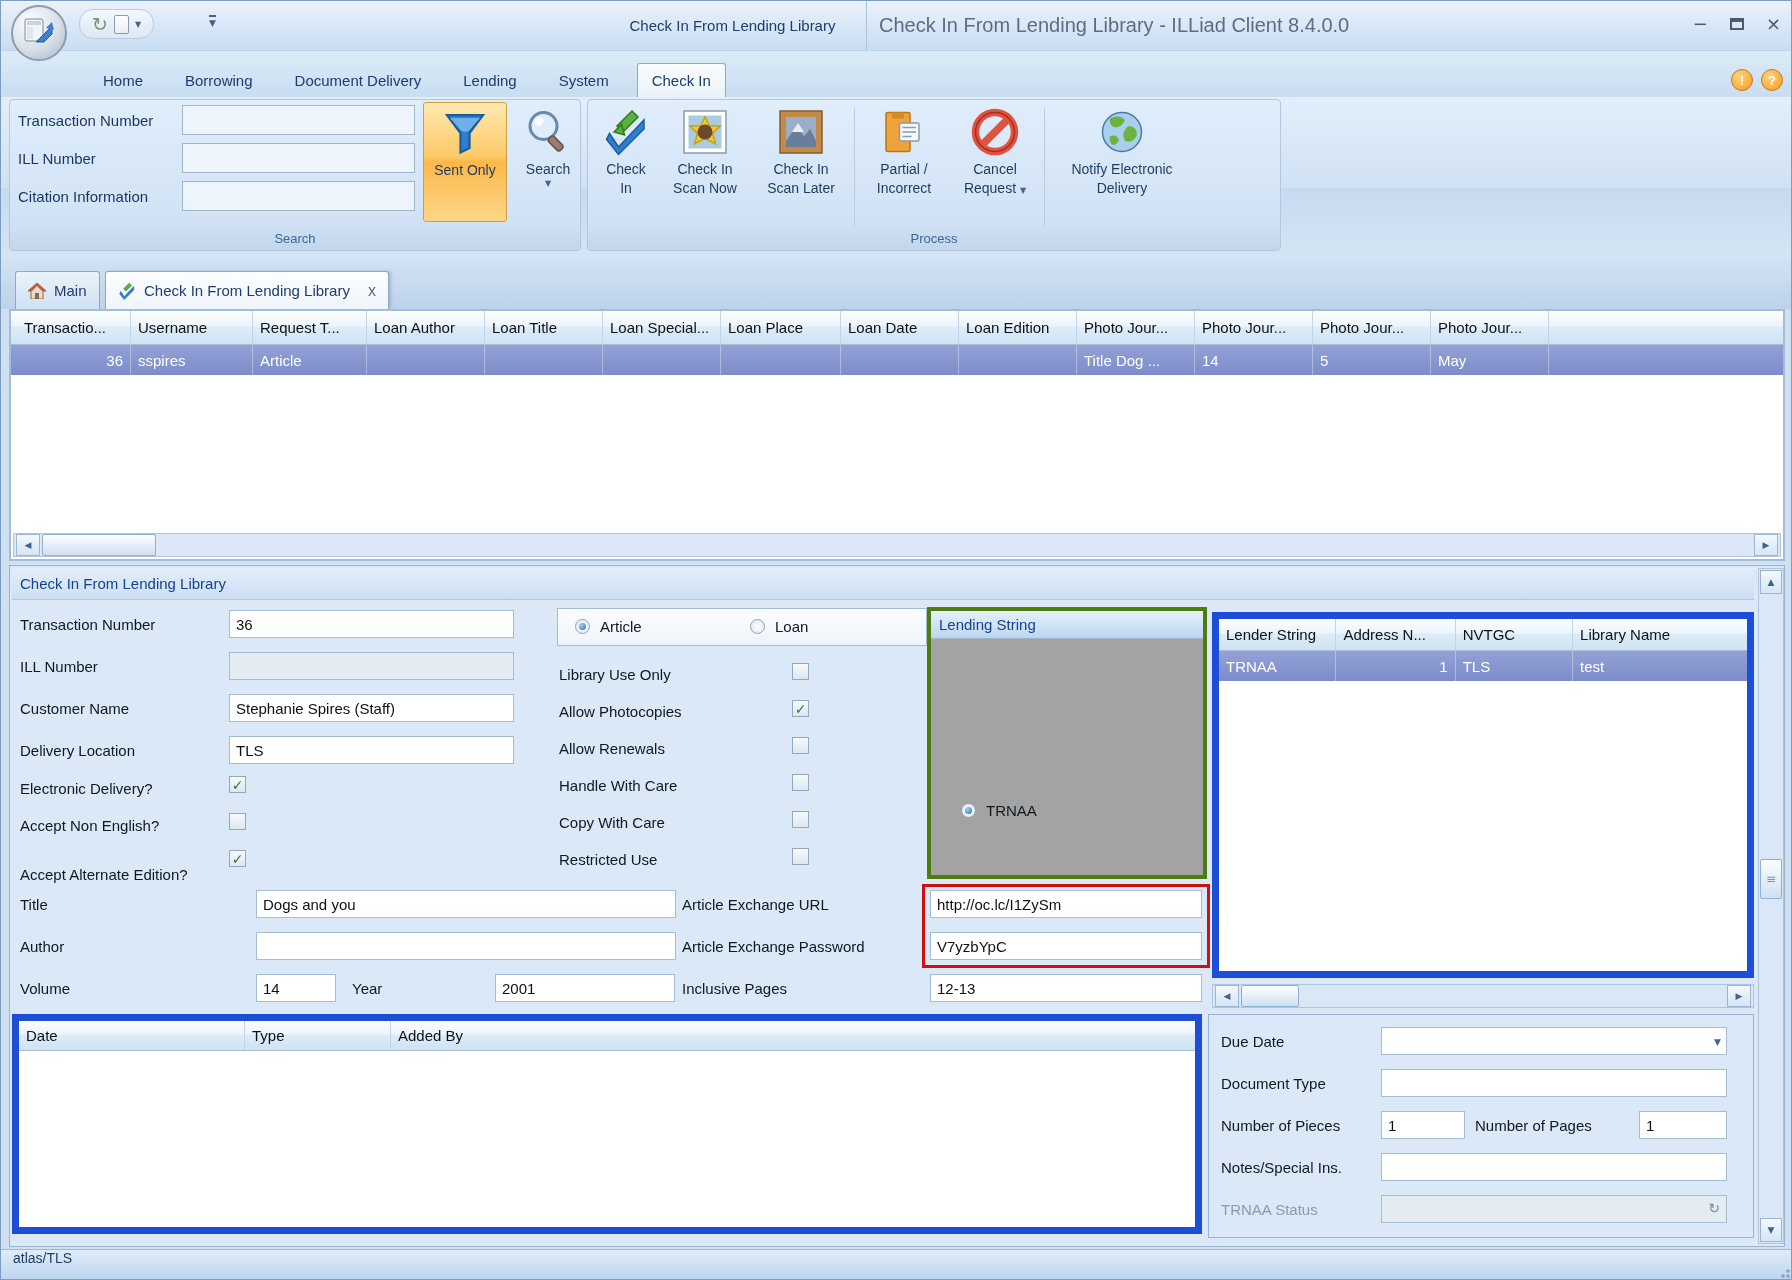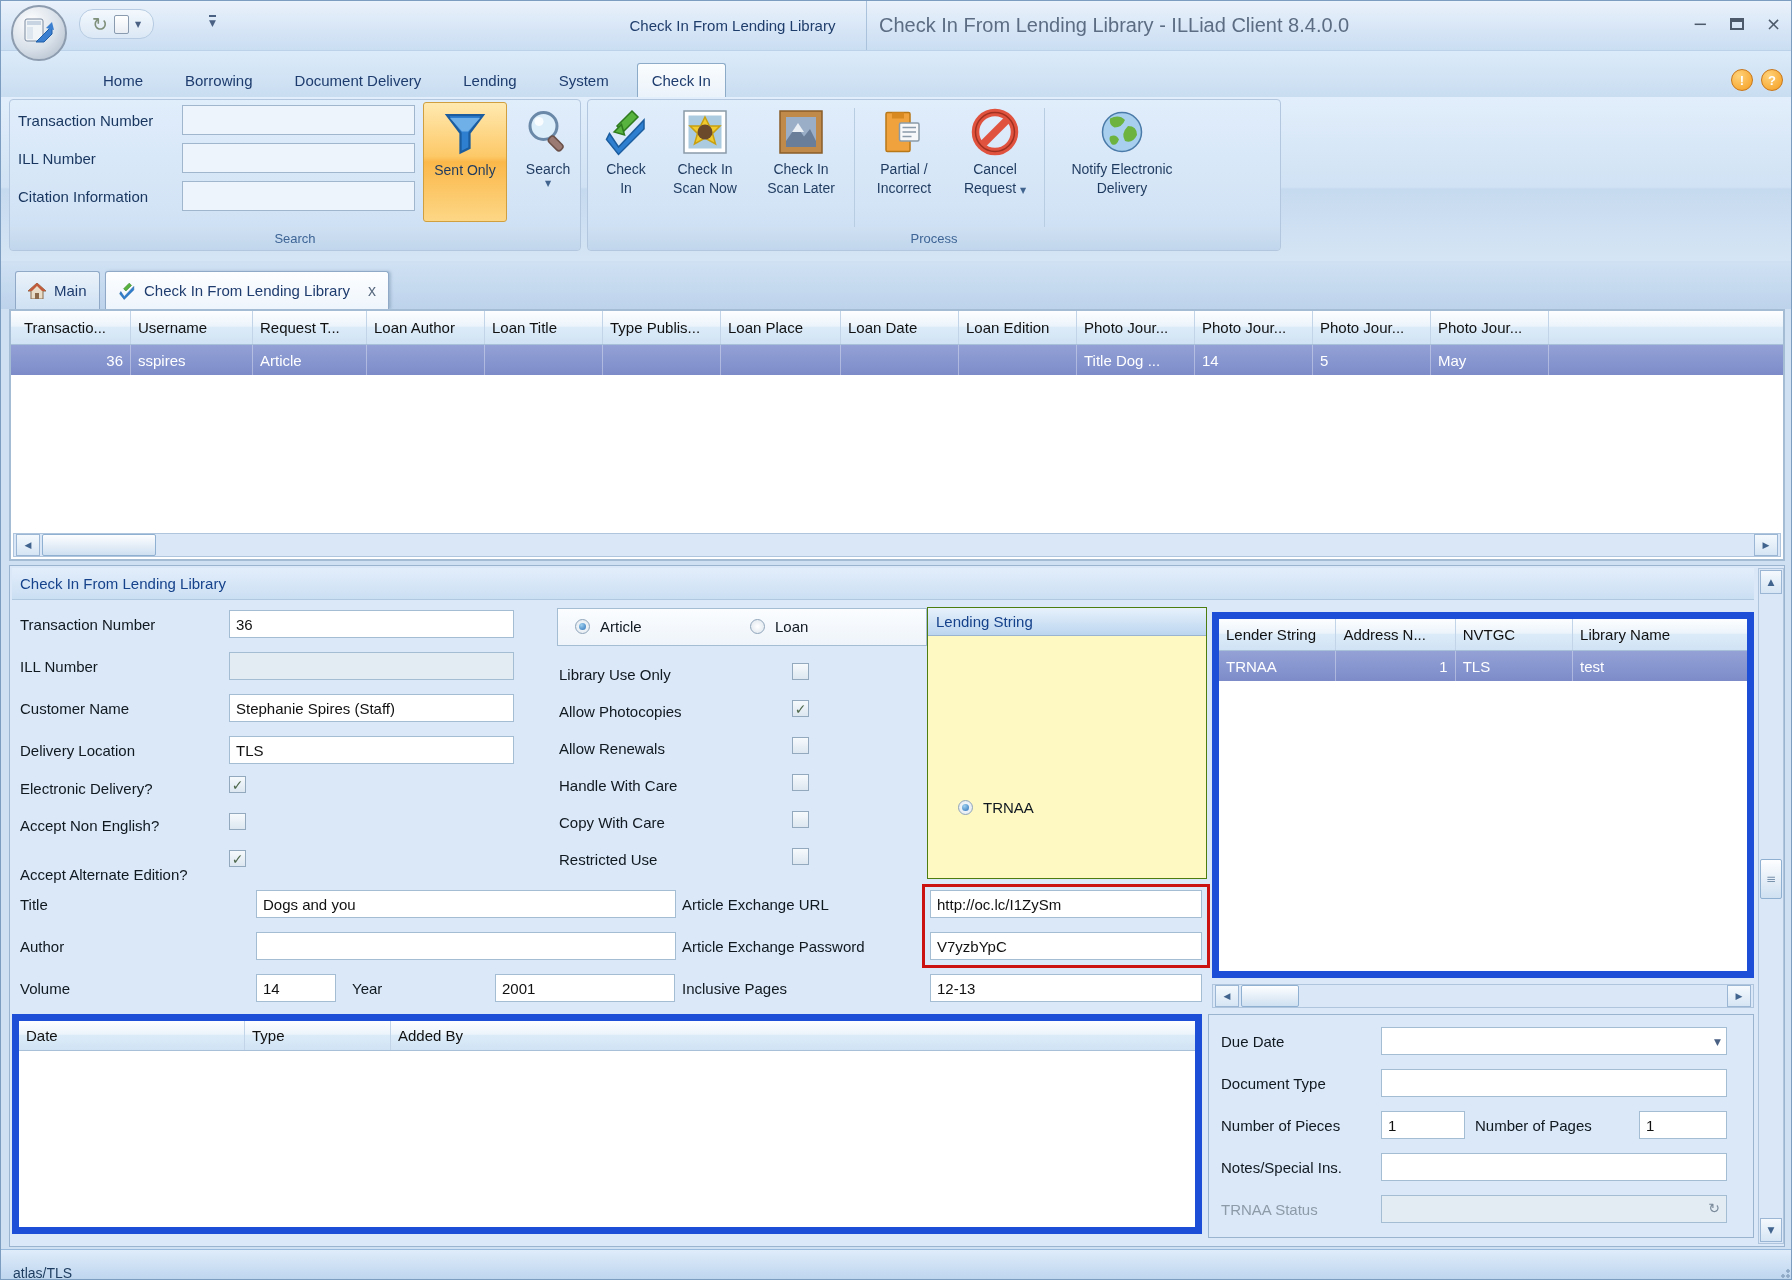--- a/index.html
+++ b/index.html
@@ -74,29 +74,29 @@
   .flabel{position:absolute;font-size:15px;color:#101820;white-space:nowrap;height:28px;display:flex;align-items:center}
   .flabel.disabled{color:#8d9aa8}
   .tbox{position:absolute;height:28px;background:#fff;border:1px solid #a5bdd3;font-size:15px;color:#111;padding:0 6px;font-family:"Liberation Sans",sans-serif}
   .tbox.dim{background:#e3ebf3}
   .cb{position:absolute;width:17px;height:17px;background:linear-gradient(#f6fafd,#dde7f0);border:1px solid #93a9bd;display:flex;align-items:center;justify-content:center;font-size:14px;color:#50694d;font-family:"DejaVu Sans",sans-serif}
   .cb.checked::after{content:"✓"}
   .radio{position:absolute;width:15px;height:15px;border-radius:50%;background:radial-gradient(#ffffff,#dbe4ec);border:1px solid #8fa5ba}
   .radio.checked::after{content:"";position:absolute;left:3px;top:3px;width:7px;height:7px;border-radius:50%;background:radial-gradient(circle at 35% 30%,#9ed0f0,#2d72b8)}
   .rlabel{position:absolute;font-size:15px;color:#101820;white-space:nowrap}
   .radio-box{position:absolute;background:linear-gradient(#fbfdff,#eef4fa);border:1px solid #a5bdd3}
-  .lending{position:absolute;border:1px solid #4d7c0f;background:#fef9c3}
+  .lending{position:absolute;border:4px solid #4d7c0f;background:#a3a3a3}
   .lending-h{height:28px;display:flex;align-items:center;padding:0 8px;font-size:15px;color:#15428b;background:linear-gradient(#e7f1fc,#bcd6ef);border-bottom:1px solid #9ab4d0}
   .redbox{position:absolute;border:3px solid #cc1111}
   .brpanel{position:absolute;border:1px solid #9ab4d0;background:#dae8f7}
   .combo-arrow{position:absolute;right:5px;top:9px;font-size:9px;color:#4a6184}
   .refresh-glyph{position:absolute;right:6px;top:4px;font-size:14px;color:#7a8a9a}
 
   
-  .statusbar{left:0;top:1248px;width:1792px;height:32px;background:linear-gradient(#dfecfa,#bcd4ee);border-top:1px solid #98b9dc;display:flex;align-items:flex-end;padding:0 12px;font-size:14px;color:#1c3b5e}
+  .statusbar{left:0;top:1248px;width:1792px;height:32px;background:linear-gradient(#dfecfa,#bcd4ee);border-top:1px solid #98b9dc;display:flex;align-items:flex-start;padding:0 12px;font-size:14px;color:#1c3b5e}
   .grip{position:absolute;right:3px;bottom:3px;width:14px;height:14px;background:
     radial-gradient(circle at 12px 12px,#8fa9c6 1.5px,transparent 2px),
     radial-gradient(circle at 7px 12px,#8fa9c6 1.5px,transparent 2px),
     radial-gradient(circle at 12px 7px,#8fa9c6 1.5px,transparent 2px)}
 </style>
 </head>
 <body>
 
 <div class="abs titlebar">
   <div class="abs winbtns">
@@ -265,21 +265,21 @@
   </div>
 </div>
 
 <div class="abs grid1">
   <div class="ghead" style="padding-left:6px">
     <div class="ghc" style="width:114px">Transactio...</div>
     <div class="ghc" style="width:122px">Username</div>
     <div class="ghc" style="width:114px">Request T...</div>
     <div class="ghc" style="width:118px">Loan Author</div>
     <div class="ghc" style="width:118px">Loan Title</div>
-    <div class="ghc" style="width:118px">Type Publis...</div>
+    <div class="ghc" style="width:118px">Loan Special...</div>
     <div class="ghc" style="width:120px">Loan Place</div>
     <div class="ghc" style="width:118px">Loan Date</div>
     <div class="ghc" style="width:118px">Loan Edition</div>
     <div class="ghc" style="width:118px">Photo Jour...</div>
     <div class="ghc" style="width:118px">Photo Jour...</div>
     <div class="ghc" style="width:118px">Photo Jour...</div>
     <div class="ghc" style="width:118px">Photo Jour...</div>
   </div>
   <div class="grow" style="padding-left:6px">
     <div class="grc num" style="width:114px">36</div>

